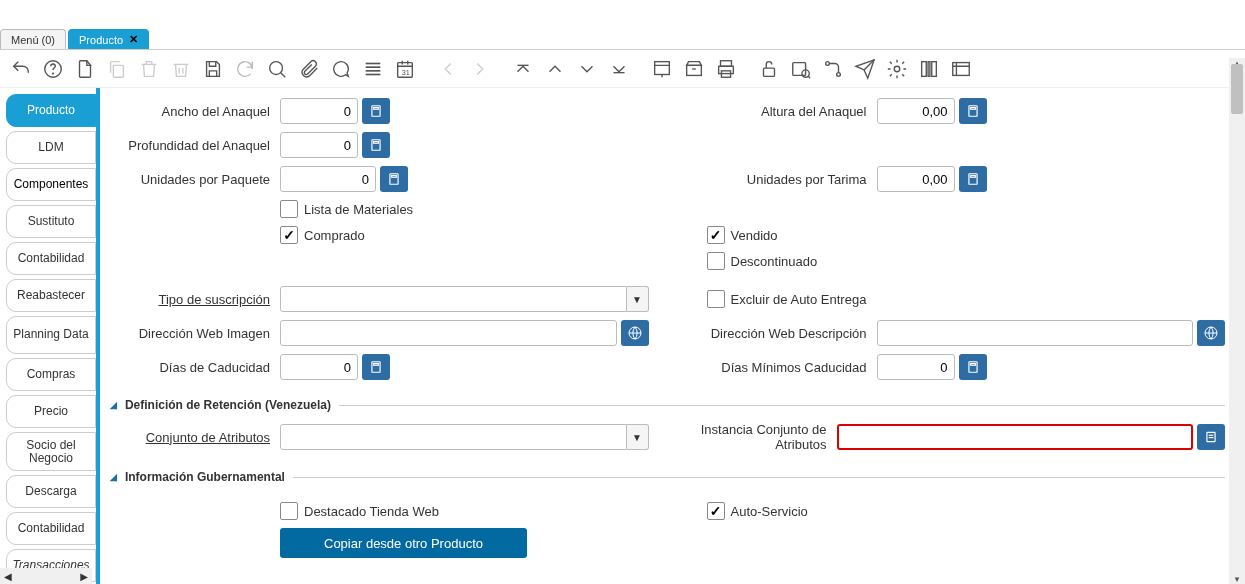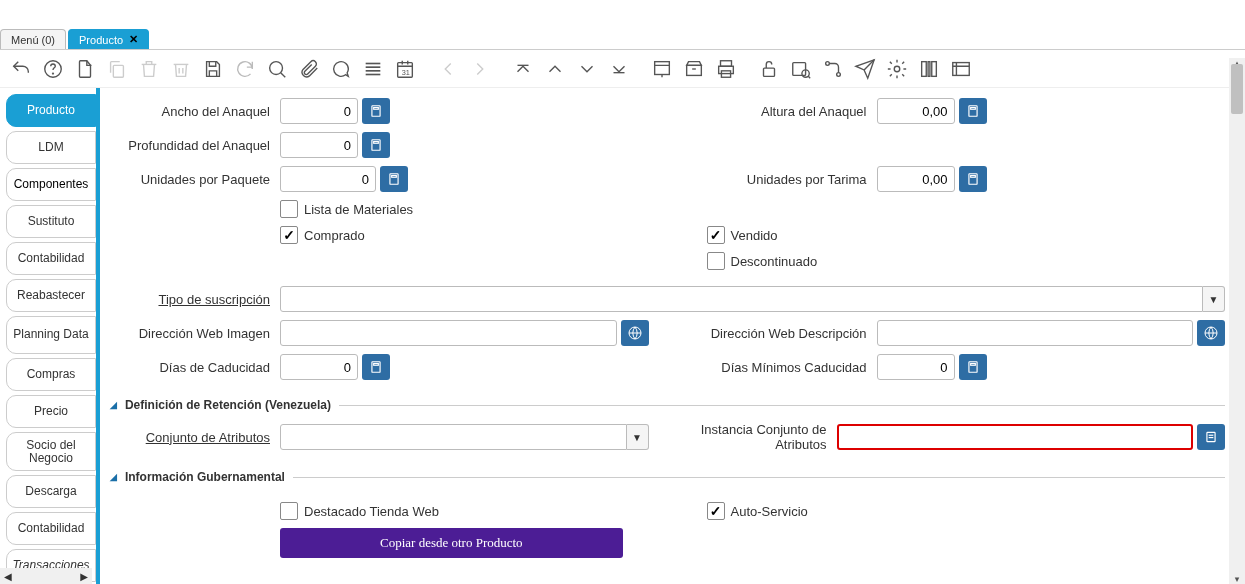--- a/index.html
+++ b/index.html
@@ -178,24 +178,23 @@
   margin: 18px 0 10px 0;
   font-weight:bold; font-size:12px;
 }
 .section::before {
   content:"◢"; transform: rotate(0deg); font-size:9px; color:#1a6fa8;
 }
 .section-line {
   flex:1; height:1px; background:#ccc;
 }
 .btn-primary {
-  background:#4c1d95; color:#fff; border:none;
-  height:30px; padding:0 100px; border-radius:3px;
+  background:#0369a1; color:#fff; border:none;
+  height:30px; padding:0 44px; border-radius:3px;
   font-size:13px;
-  font-family:Liberation Serif, serif;
 }
 .error-field {
   border: 2px solid #d00 !important;
   background: #fff;
 }
 .vscroll {
   position:absolute; right:0; top:58px; bottom:0; width:16px;
   background:#f0f0f0;
 }
 .vscroll .thumb {
@@ -483,20 +482,27 @@
       </div>
 
       <div class="form-row" style="margin-top:16px">
         <div class="col">
           <div class="label underline">Tipo de suscripción</div>
           <div class="sel-wrap">
             <input type="text" class="wide" style="">
             <div class="sel-btn">▼</div>
           </div>
         </div>
+        <div class="col half-right">
+          <div class="label"></div>
+          <div class="check" style="margin-left:-170px">
+            <div class="checkbox"></div>
+            <span>Excluir de Auto Entrega</span>
+          </div>
+        </div>
       </div>
 
       <div class="form-row">
         <div class="col">
           <div class="label">Dirección Web Imagen</div>
           <div class="sel-wrap">
             <input type="text" class="wide" style="border-radius: 3px;">
           </div>
           <div class="btn-icon globe">
               <svg viewBox="0 0 24 24" fill="none" stroke="currentColor" stroke-width="1.5">

